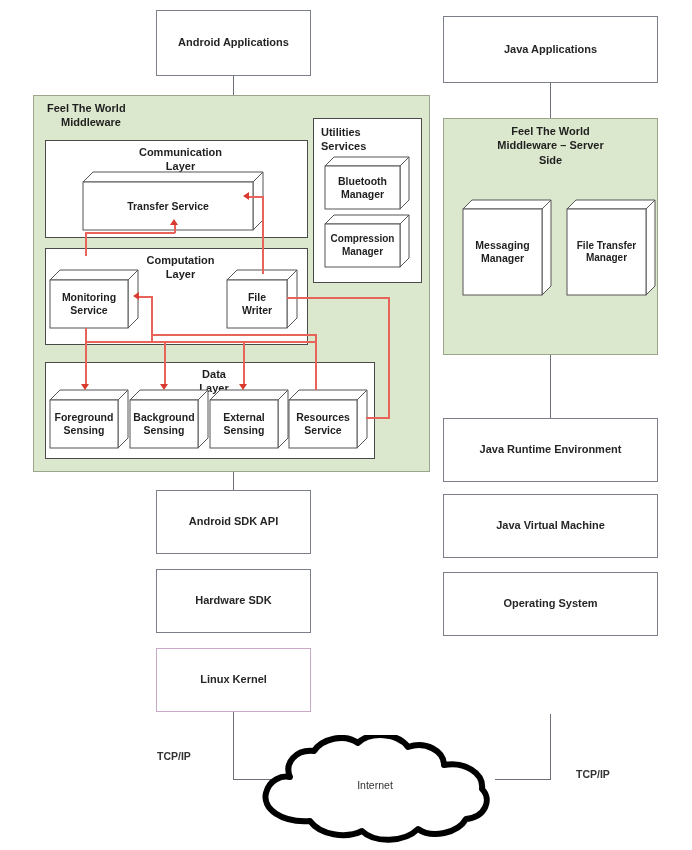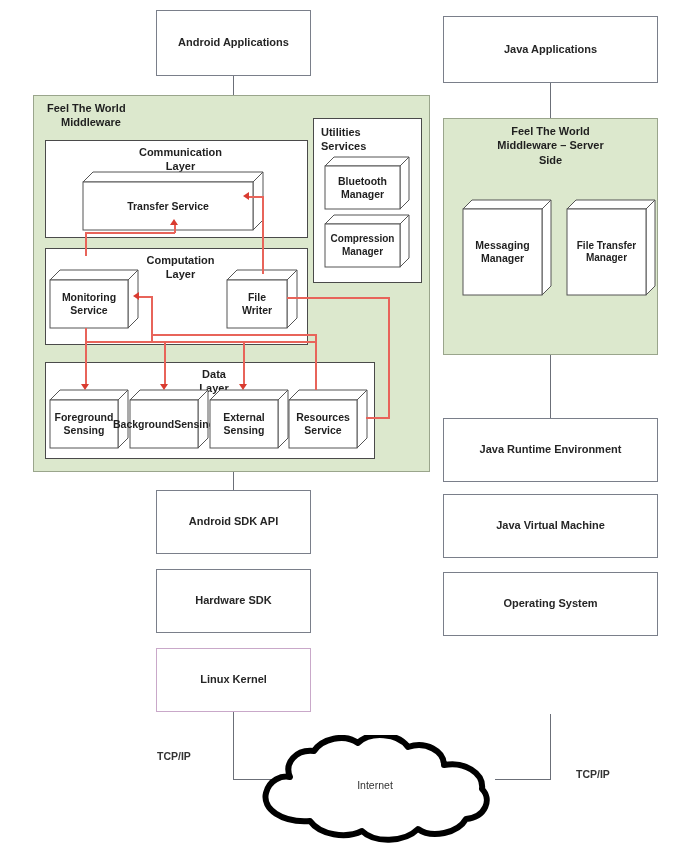--- a/index.html
+++ b/index.html
@@ -141,21 +141,21 @@
       <span>Sensing</span>
     </div>
   </div>
 
   <div class="comp" style="left:130px;top:390px;width:78px;height:58px;">
     <svg width="90" height="70" viewBox="0 0 90 70">
       <polygon points="0,10 10,0 78,0 68,10" fill="#ffffff" stroke="#555" stroke-width="1"></polygon>
       <polygon points="68,10 78,0 78,48 68,58" fill="#ffffff" stroke="#555" stroke-width="1"></polygon>
       <rect x="0" y="10" width="68" height="48" fill="#ffffff" stroke="#555" stroke-width="1"></rect>
     </svg>
-    <div class="lbl" style="left:0;top:10px;width:68px;height:48px;">
+    <div class="lbl" style="left:0;top:10px;width:68px;height:48px;flex-direction:column;">
       <span>Background</span>
       <span>Sensing</span>
     </div>
   </div>
 
   <div class="comp" style="left:210px;top:390px;width:78px;height:58px;">
     <svg width="90" height="70" viewBox="0 0 90 70">
       <polygon points="0,10 10,0 78,0 68,10" fill="#ffffff" stroke="#555" stroke-width="1"></polygon>
       <polygon points="68,10 78,0 78,48 68,58" fill="#ffffff" stroke="#555" stroke-width="1"></polygon>
       <rect x="0" y="10" width="68" height="48" fill="#ffffff" stroke="#555" stroke-width="1"></rect>

